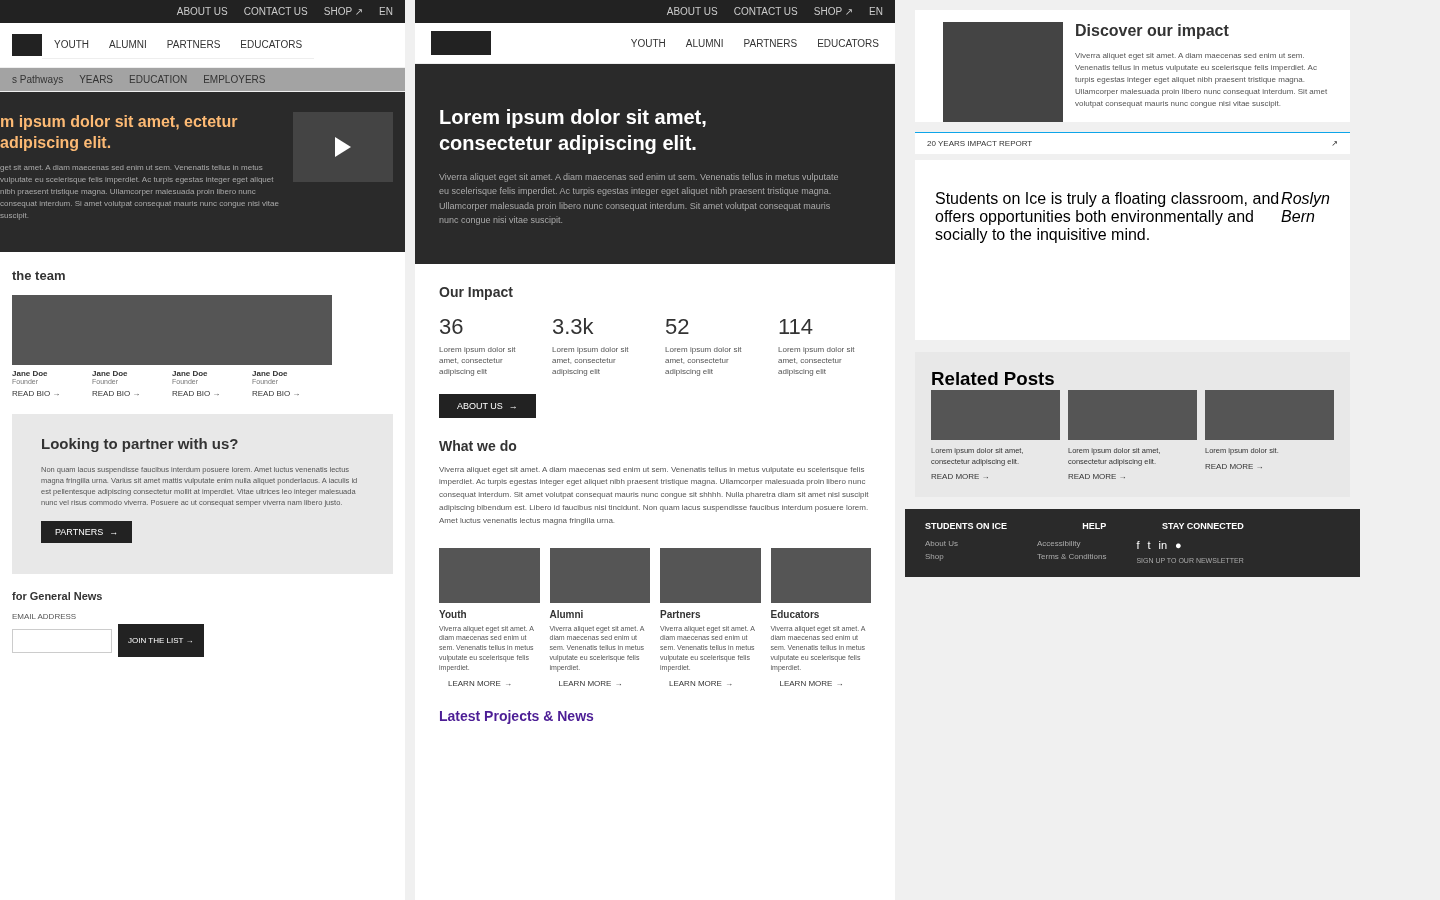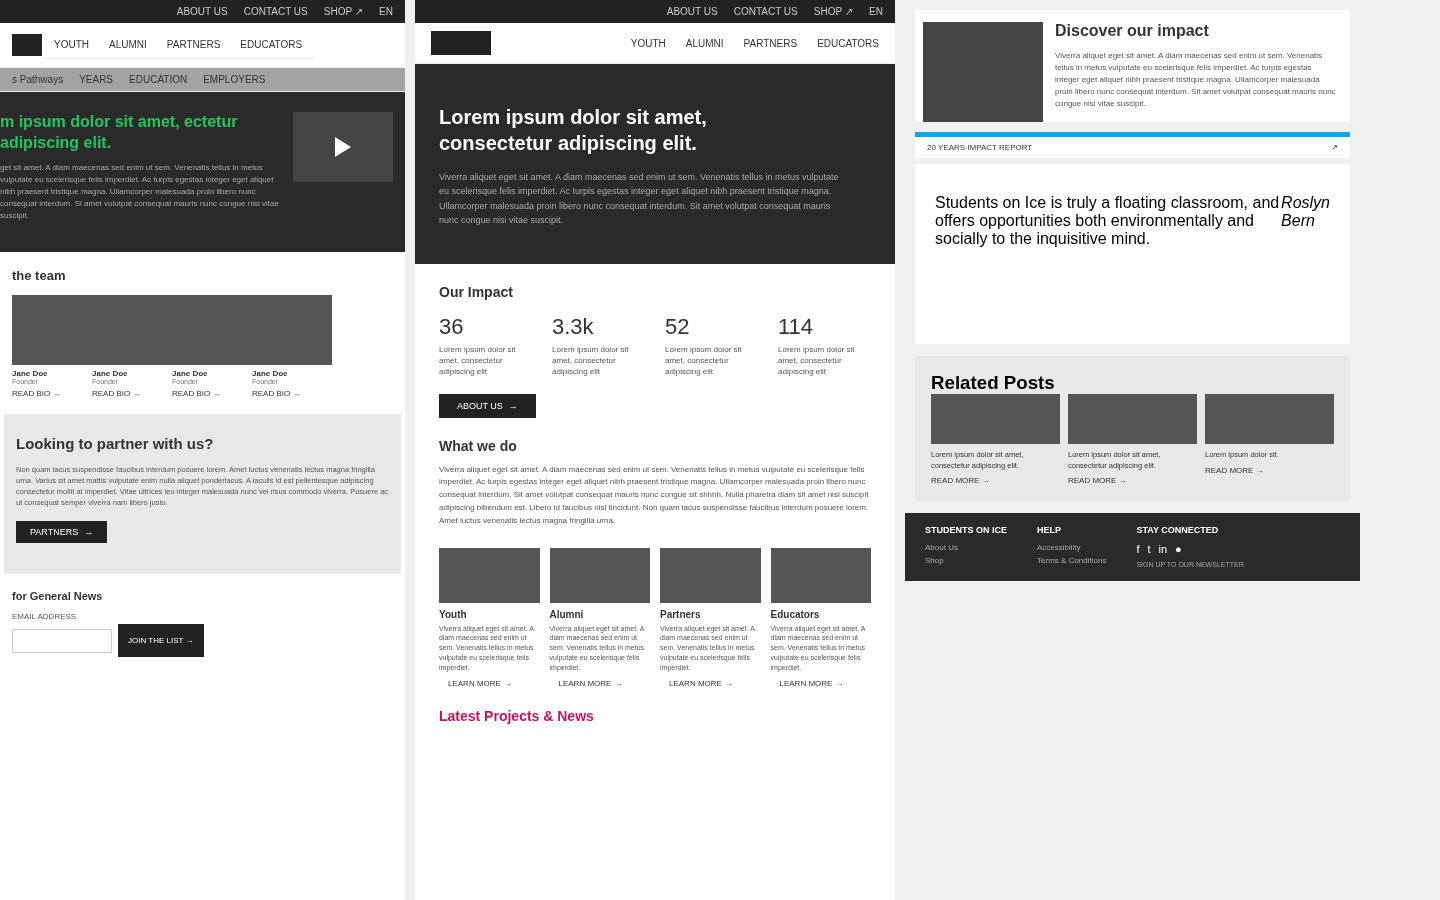--- a/index.html
+++ b/index.html
@@ -87,21 +87,21 @@
     .left-hero {
       background: #2a2a2a;
       padding: 20px 12px 20px 0;
       display: flex;
       gap: 10px;
       min-height: 160px;
     }
     .left-hero-text { flex: 1; }
     .left-hero-text h2 {
       font-size: 16px;
-      color: #22c55e;
+      color: #fdba74;
       font-weight: bold;
       line-height: 1.3;
       margin-bottom: 8px;
     }
     .left-hero-text p {
       font-size: 8px;
       color: #aaa;
       line-height: 1.5;
     }
     .left-hero-video {
@@ -144,22 +144,22 @@
       text-decoration: none;
       display: flex;
       align-items: center;
       gap: 2px;
       margin-top: 4px;
     }
     .arrow-right { font-size: 8px; }
 
     .partner-cta {
       background: #e8e8e8;
-      margin: 0 4px;
-      padding: 20px 12px;
+      margin: 0 12px;
+      padding: 20px 29px;
       min-height: 160px;
     }
     .partner-cta h3 { font-size: 15px; font-weight: bold; color: #333; margin-bottom: 10px; line-height: 1.3; }
     .partner-cta p { font-size: 7.5px; color: #555; line-height: 1.5; margin-bottom: 12px; }
     .partner-btn {
       background: #222;
       color: #fff;
       border: none;
       padding: 6px 14px;
       font-size: 9px;
@@ -257,40 +257,40 @@
     .what-we-do h3 { font-size: 14px; color: #333; margin-bottom: 10px; }
     .what-we-do p { font-size: 8px; color: #555; line-height: 1.6; }
 
     .audience-cards { display: flex; gap: 10px; margin-bottom: 20px; }
     .aud-card { flex: 1; }
     .aud-card-img { width: 100%; height: 55px; background: #555; margin-bottom: 6px; }
     .aud-card h4 { font-size: 10px; color: #333; margin-bottom: 4px; }
     .aud-card p { font-size: 7px; color: #555; line-height: 1.4; margin-bottom: 6px; }
     .learn-more { font-size: 8px; color: #333; text-decoration: none; display: flex; align-items: center; gap: 3px; margin-left: 9px; }
 
-    .latest-news h3 { font-size: 14px; color: #be185d; }
+    .latest-news h3 { font-size: 14px; color: #4c1d95; }
     .impact-report-img { width: 120px; height: 100px; background: #444; margin-bottom: 0; }
     .impact-report-content { flex: 1; }
     .impact-report-content h3 { font-size: 16px; color: #333; font-weight: bold; margin-bottom: 10px; }
     .impact-report-content p { font-size: 8px; color: #555; line-height: 1.5; }
     .related-posts { display: flex; gap: 8px; }
     .related-post { flex: 1; }
     .related-post-img { width: 100%; height: 50px; background: #555; margin-bottom: 6px; }
     .related-post p { font-size: 7.5px; color: #333; margin-bottom: 5px; line-height: 1.4; }
     .read-more-link { font-size: 8px; color: #333; text-decoration: none; display: flex; align-items: center; gap: 2px; }
-    .footer-col h5 { font-size: 9px; color: #fff; font-weight: bold; margin-bottom: 8px; text-transform: uppercase; }
+    .footer-col h5 { font-size: 9px; color: #fff; font-weight: bold; margin-bottom: 8px; text-transform: uppercase; text-align: right; }
     .footer-col a { display: block; font-size: 8px; color: #aaa; text-decoration: none; margin-bottom: 4px; }
     .footer-social { display: flex; gap: 8px; }
     .social-icon { color: #fff; font-size: 11px; cursor: pointer; }
 
     .impact-report-flex {
       display: flex;
       gap: 12px;
       background: #fff;
-      padding: 12px 12px 0 8px;
+      padding: 12px 12px 0 28px;
       margin: 10px;
     }
 
     .quote-section {
       background: #fff;
       margin: 0 10px;
       padding: 30px 20px;
       min-height: 180px;
       display: flex;
       flex-direction: row;
@@ -309,21 +309,21 @@
       margin: 0 0;
     }
 
     .impact-report-divider {
       display: flex;
       align-items: center;
       justify-content: space-between;
       padding: 6px 12px;
       background: #fff;
       margin: 0 10px;
-      border-top: 5px solid #0ea5e9;
+      border-top: 1px solid #0ea5e9;
       font-size: 8px;
       color: #333;
     }
   </style>
 </head>
 <body>
 
 <div class="left-panel">
 
   <div class="left-nav-top">

